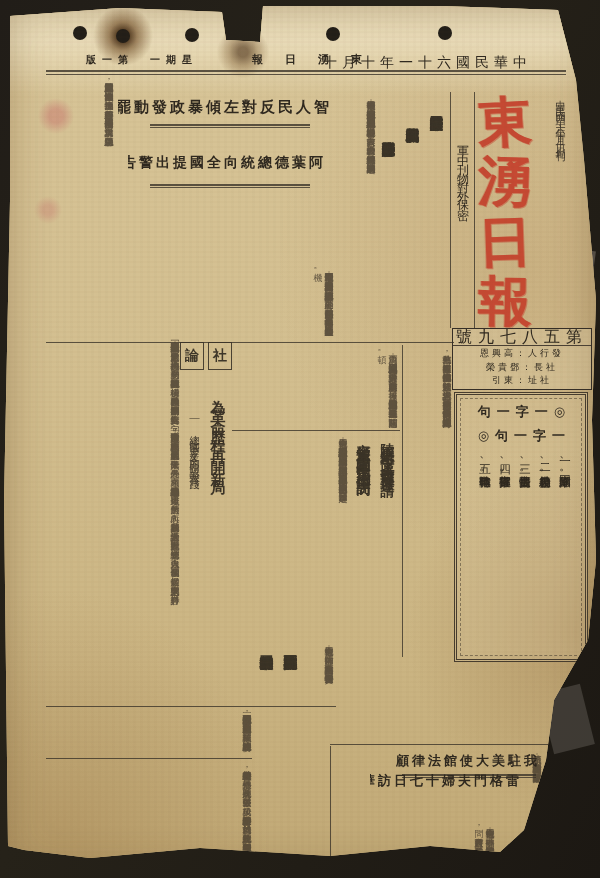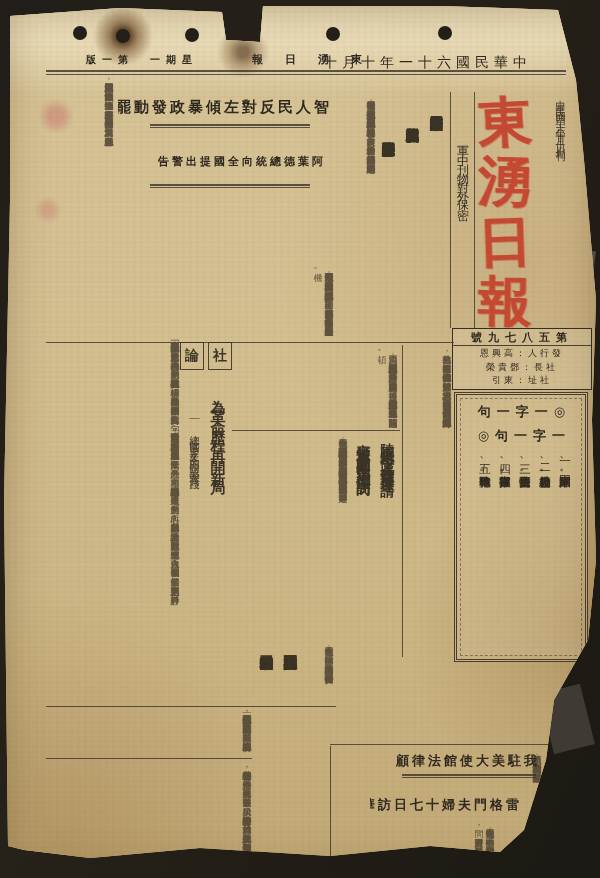--- a/index.html
+++ b/index.html
@@ -77,36 +77,36 @@
       <div class="redchar" style="transform:rotate(2deg);">湧</div>
       <div class="redchar" style="transform:rotate(-2deg);">日</div>
       <div class="redchar" style="transform:rotate(1deg);">報</div>
     </div>
 
     <div class="rule" style="left:450px;top:92px;width:1px;height:236px;"></div>
     <div class="rule" style="left:474px;top:92px;width:1px;height:236px;"></div>
     <div class="v" style="left:452px;top:136px;height:180px;font-size:12px;line-height:22px;letter-spacing:9px;color:#2e281f;">軍中刊物對外保密</div>
 
     <div class="issuebox">
-      <div class="issuerow" style="font-size:11px;font-weight:bold;letter-spacing:6px;border-bottom:1px solid #4a4034;line-height:16px;">第五八七九號</div>
+      <div class="issuerow" style="font-size:16px;font-weight:normal;letter-spacing:6px;border-bottom:1px solid #4a4034;line-height:16px;">第五八七九號</div>
       <div class="issuerow" style="font-size:9px;letter-spacing:3px;line-height:14px;">發行人：高興恩</div>
       <div class="issuerow" style="font-size:9px;letter-spacing:3px;line-height:14px;">社長：鄧貴榮</div>
       <div class="issuerow" style="font-size:9px;letter-spacing:3px;line-height:13px;">社址：東引</div>
     </div>
 
     <div class="v hv" style="left:426px;top:106px;height:252px;font-size:13px;line-height:20px;">美安全顧問季辛吉結束巴黎談判返回華府後</div>
     <div class="v hv" style="left:402px;top:118px;height:250px;font-size:13px;line-height:20px;">阮文紹總統召回越南駐美大使作緊急述職</div>
     <div class="v hv" style="left:378px;top:132px;height:250px;font-size:13px;line-height:20px;">謠傳雙方同意國際監督停火以組聯合政府</div>
     <div class="v bodyv" style="left:326px;top:94px;width:50px;height:294px;">中央社華盛頓十四日專電：尼克森總統的國家安全顧問季辛吉自巴黎返抵華府後，十四日晚間在白宮與尼克森總統晤談約四小時，就巴黎密談經過提出報告。白宮發言人表示，會談內容暫不發表，雙方將繼續保持接觸，以謀求越南問題之和平解決。</div>
 
     <div class="v bodyv" style="left:48px;top:76px;width:66px;height:256px;">你由於牙哥及其周圍地區進入緊急狀態，六十四個汽油加油站僅存短缺存油，加油車輛大排長龍，首都各影院商店紛紛停業，罷工已使全國經濟活動半告停頓，當局正謀求對策，以免局勢繼續惡化。</div>
     <div class="rtl" style="left:118px;top:98px;width:214px;font-size:15px;font-weight:bold;letter-spacing:3px;">智人民反對左傾暴政發動罷工</div>
     <div class="rule" style="left:150px;top:124px;width:160px;height:1.5px;"></div>
     <div class="rule" style="left:150px;top:127px;width:160px;height:1px;"></div>
-    <div class="rtl" style="left:128px;top:154px;width:198px;font-size:11px;font-weight:bold;letter-spacing:3px;">阿葉德總統向全國提出警告</div>
+    <div class="rtl" style="left:128px;top:154px;width:198px;font-size:14px;font-weight:bold;letter-spacing:3px;">阿葉德總統向全國提出警告</div>
     <div class="rule" style="left:150px;top:184px;width:160px;height:1.5px;"></div>
     <div class="rule" style="left:150px;top:187px;width:160px;height:1px;"></div>
     <div class="v bodyv" style="left:48px;top:266px;width:286px;height:70px;">合眾國際社聖地牙哥十四日電：智利萬餘名卡車司機及零售商人十三日起發動全面罷工，抗議阿葉德政府之左傾經濟措施。由於罷工蔓延，首都副食品供應已感缺乏，當局已下令接管部分運輸工具，並警告罷工者如不復工將依法究辦。觀察家認為此次罷工為阿葉德執政以來所遭遇之最嚴重危機。</div>
     <div class="rule" style="left:46px;top:342px;width:408px;height:1px;"></div>
     <div class="v bodyv" style="left:232px;top:348px;width:166px;height:80px;">西貢消息：阮文紹總統已召回越南駐美大使銜命返國述職，對於謠傳中之停火方案，越南政府發言人表示尚無所悉。另據報導，智利首都聖地牙哥及其周圍十二省區已宣佈進入緊急狀態，公共汽車站前候車人龍長達一公里，八萬餘商店關閉，全國交通幾陷停頓。</div>
     <div class="rule" style="left:402px;top:345px;width:1px;height:312px;"></div>
     <div class="v bodyv" style="left:406px;top:348px;width:46px;height:306px;">公共汽車站前，候車人龍等在各街口排隊，使得加油的車輛昨日僅得七成。緊急狀態宣佈後，當局告訴記者說：全國所有各項措施均已擬定，兩三天內消費品供應當可恢復正常，惟總統府方面則拒絕透露細節。</div>
     <div class="rule" style="left:232px;top:430px;width:168px;height:1px;"></div>
 
     <div class="boxchar" style="left:208px;top:342px;">社</div>
@@ -140,18 +140,18 @@
     <div class="v hv" style="left:280px;top:645px;height:228px;font-size:13.5px;line-height:21px;">甘比亞共和國總統賈瓦拉訪華期間</div>
     <div class="v hv" style="left:256px;top:645px;height:228px;font-size:13.5px;line-height:21px;">國防部派韓松林上校為榮譽侍衛長</div>
     <div class="v bodyv" style="left:48px;top:708px;width:204px;height:48px;">十四日抵華訪問之甘比亞共和國總統賈瓦拉伉儷一行，將於十五日上午前往圓山忠烈祠獻花致敬，並校閱三軍儀隊，晚間總統將設國宴款待。</div>
     <div class="rule" style="left:46px;top:758px;width:206px;height:1px;"></div>
     <div class="v bodyv" style="left:48px;top:764px;width:204px;height:112px;">榮譽侍衛長韓松林上校曾任駐外武官，熟諳外交禮儀，此次膺選殊榮。另派張聲華中校、吳斌少校、林榮發上尉等分任聯絡官及侍從參謀，均已於日前就任。賈瓦拉總統此次訪華，係應嚴副總統兼行政院長之邀請，作為期五天之國是訪問，我政府及民間將以最隆重之禮節表示歡迎之忱。</div>
 
     <div class="v bodyv" style="left:498px;top:748px;width:44px;height:126px;">華盛頓航訊：我駐美大使館頃聘名律師雷格門為法律顧問，藉以加強對美法律事務之聯繫。</div>
     <div class="rtl" style="left:396px;top:752px;width:144px;font-size:13px;font-weight:bold;letter-spacing:3px;">我駐美大使館法律顧問</div>
     <div class="rule" style="left:402px;top:774px;width:134px;height:1.5px;"></div>
     <div class="rule" style="left:402px;top:777px;width:134px;height:1px;"></div>
-    <div class="rtl" style="left:370px;top:796px;width:152px;font-size:13px;font-weight:bold;letter-spacing:3px;">雷格門夫婦十七日訪華</div>
+    <div class="rtl" style="left:370px;top:772px;width:152px;font-size:13px;font-weight:bold;letter-spacing:3px;">雷格門夫婦十七日訪華</div>
     <div class="v bodyv" style="left:332px;top:822px;width:163px;height:52px;">中央社台北十四日電：外交部頃表示，我駐美國大使館法律顧問雷格門夫婦，應政府之邀請，定於十七日中午搭機抵華，作一週之訪問，將拜會政府首長，並參觀各項建設。</div>
     <div class="v bodyv" style="left:546px;top:748px;width:40px;height:120px;">駐華使節及僑界代表均將前往機場歡迎，場面預料將極為熱烈盛大。</div>
 
   </div>
 </div>
 
 </body></html>

